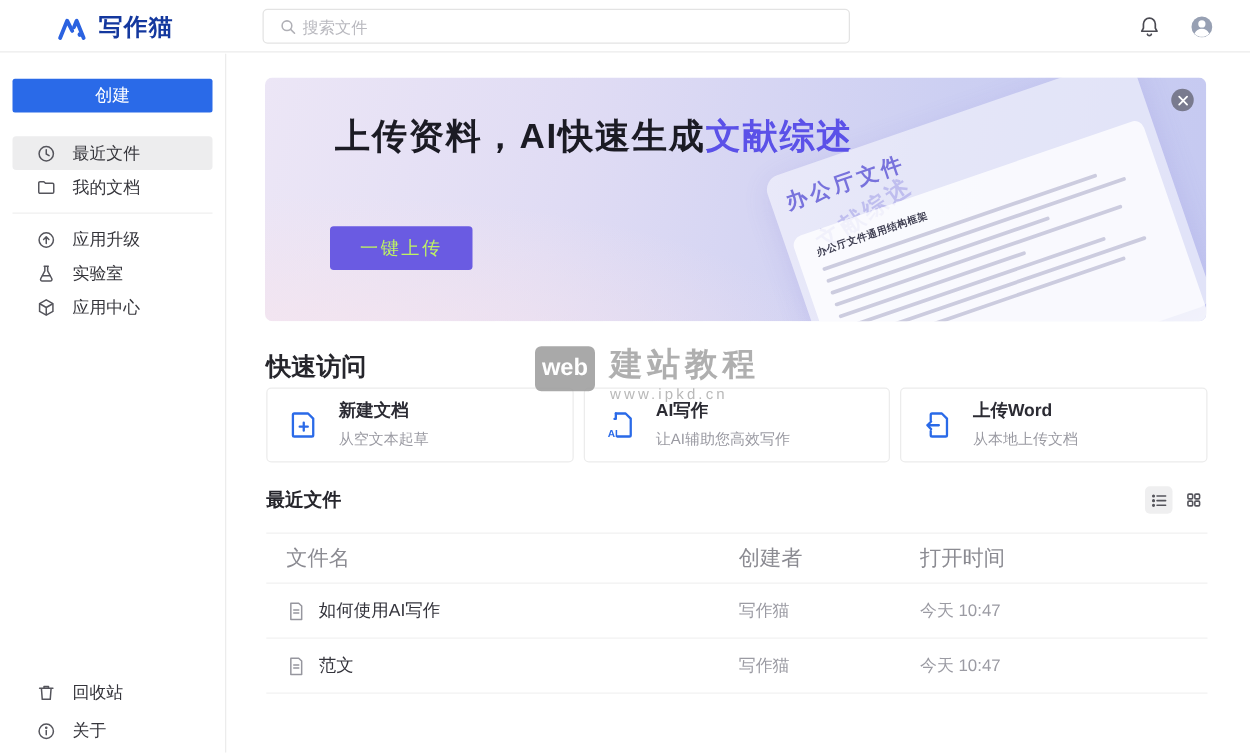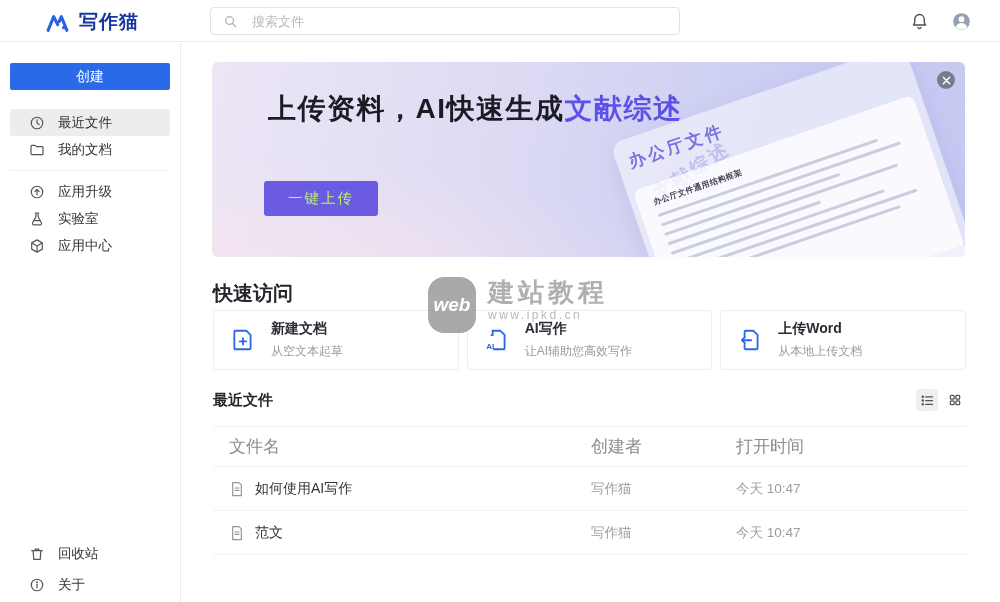--- a/index.html
+++ b/index.html
@@ -7,21 +7,21 @@
     font-family:"Liberation Sans", sans-serif; }
   svg { display:block; }
 
   
   .header { position:absolute; top:0; left:0; width:1000px; height:42px;
     background:#fff; border-bottom:1px solid #ececec; z-index:5; }
   .logo { position:absolute; left:45px; top:9px; display:flex; align-items:center; gap:9px; cursor:pointer; }
   .logo-text { font-size:19px; font-weight:bold; color:#14389e; letter-spacing:1px; }
   .search { position:absolute; left:210px; top:7px; width:470px; height:28px;
     border:1px solid #e3e3e3; border-radius:4px; display:flex; align-items:center;
-    padding:0 12px; gap:14px; background:#fff; }
+    padding:0 12px; gap:4px; background:#fff; }
   .search input { border:none; outline:none; flex:1; font-size:13px; color:#333; background:transparent; }
   .search input::placeholder { color:#b9b9bf; }
   .search-ic { color:#b0b0b6; }
   .header-right { position:absolute; right:28px; top:0; height:42px; display:flex; align-items:center; gap:22px; }
   .bell { color:#4a4a52; cursor:pointer; }
   .avatar { cursor:pointer; }
 
   
   .sidebar { position:absolute; top:43px; left:0; width:181px; height:559px;
     background:#fff; border-right:1px solid #ececec; }
@@ -93,22 +93,22 @@
   .thead, .trow { display:grid; grid-template-columns:362px 145px 1fr; align-items:center; padding-left:16px; }
   .thead { height:40px; font-size:17px; color:#8b8b92; border-bottom:1px solid #f1f1f1; }
   .trow { height:44px; font-size:14px; color:#33333b; border-bottom:1px solid #f2f2f2; cursor:pointer; }
   .fname { display:flex; align-items:center; gap:10px; }
   .file-ic { width:16px; height:18px; color:#96969e; flex:0 0 16px; }
   .tmuted { font-size:13.5px; color:#9b9ba3; }
 
   
   .watermark { position:absolute; left:428px; top:277px; z-index:50; display:flex; gap:12px;
     pointer-events:none; opacity:.85; }
-  .wm-badge { width:48px; height:56px; border-radius:16px; background:#9b9b9b; color:#fff;
-    display:flex; align-items:center; justify-content:center; font-size:19px; font-weight:bold;font-style:italic; }
+  .wm-badge { width:48px; height:36px; border-radius:5px; background:#9b9b9b; color:#fff;
+    display:flex; align-items:center; justify-content:center; font-size:19px; font-weight:bold; }
   .wm-title { font-family:"DejaVu Serif", serif; font-size:26px; font-weight:bold;
     color:#a2a2a2; letter-spacing:4px; line-height:1; margin-top:2px; }
   .wm-url { font-size:12px; color:#adadad; letter-spacing:2.5px; margin-top:3px; }
 </style>
 </head>
 <body>
 
 <div class="header">
   <div class="logo">
     <span>

